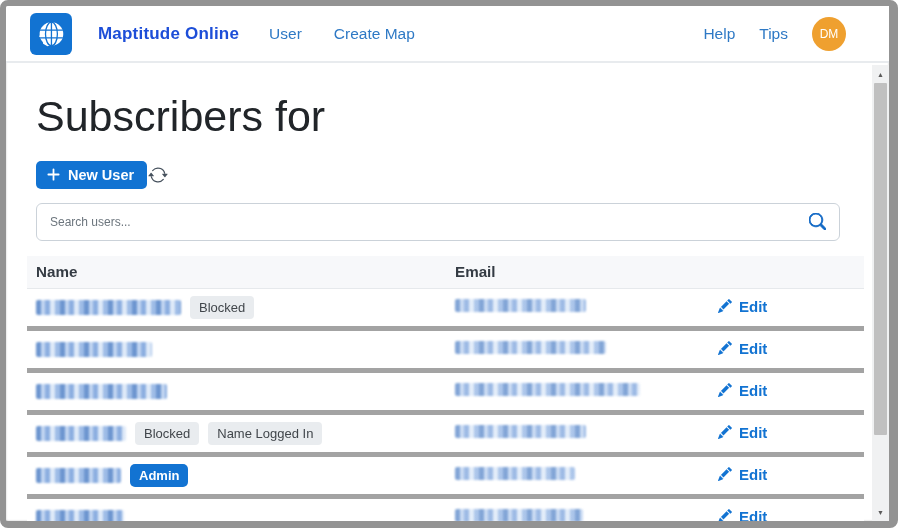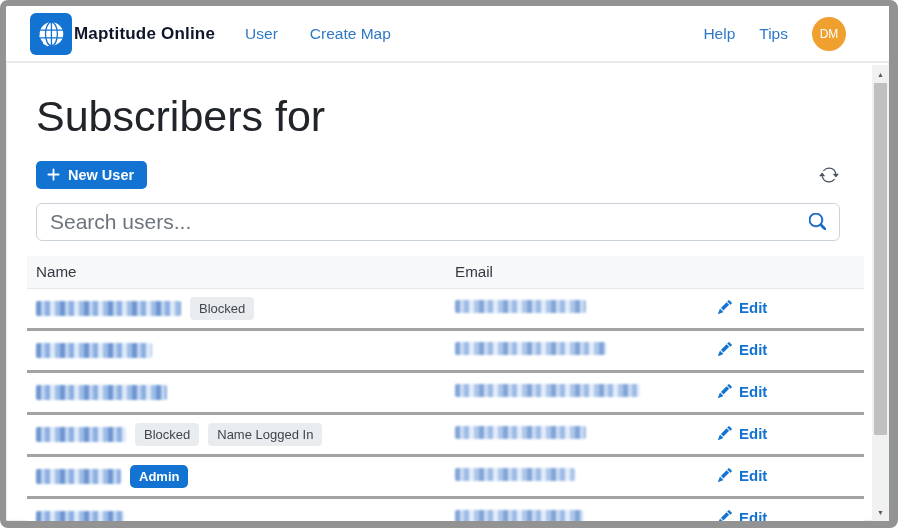--- a/index.html
+++ b/index.html
@@ -7,59 +7,59 @@
     font-family: "Liberation Sans", sans-serif; }
   .frame { position: absolute; inset: 0; background: #fff;
     border: 6px solid #939393; border-right-width: 9px; border-bottom-width: 7px;
     border-radius: 8px; overflow: hidden;
     box-shadow: inset 0 0 2px rgba(0,0,0,.25); }
 
   
   .navbar { display: flex; align-items: center; height: 57px;
     padding: 0 43px 0 24px; border-bottom: 2px solid #e8ebee; background: #fff; }
   .logo { width: 42px; height: 42px; flex: 0 0 auto; cursor: pointer; }
-  .brand { margin-left: 2px; font-size: 17px; font-weight: bold; color: #0f172a;
+  .brand { margin-left: 26px; font-size: 17px; font-weight: bold; color: #1d4ed8;
     letter-spacing: .2px; cursor: pointer; white-space: nowrap; }
   .nav-links { display: flex; gap: 32px; margin-left: 30px; }
   .nav-link { font-size: 15.5px; color: #2e79c5; text-decoration: none; cursor: pointer; white-space: nowrap; }
   .nav-right { margin-left: auto; display: flex; align-items: center; gap: 24px; }
   .avatar { width: 34px; height: 34px; border-radius: 50%; background: #efa02f;
     color: #fff; font-size: 12px; font-weight: normal; display: flex;
     align-items: center; justify-content: center; cursor: pointer; }
 
   
   .content { width: 866px; }
   h1 { margin: 26px 0 0 30px; font-size: 43px; font-weight: 400; color: #212529;
     line-height: 1.3; }
-  .toolbar { display: flex; justify-content: space-between; align-items: center;
+  .toolbar { display: flex; align-items: center;
     margin: 16px 32px 0 30px; }
   .btn-primary { display: inline-flex; align-items: center; gap: 7px;
     background: #1273d2; color: #fff; border: none; border-radius: 5px;
     height: 28px; padding: 0 13px 0 10px; font-size: 14.5px; font-weight: bold;
     font-family: inherit; cursor: pointer; }
   .refresh-btn { width: 22px; height: 22px; color: #47525e; cursor: pointer;
     display: flex; align-items: center; justify-content: center; }
 
   .search-wrap { position: relative; margin: 14px 32px 0 30px; }
   .search-wrap input { width: 804px; height: 38px; border: 1px solid #cbd2d9;
-    border-radius: 6px; padding: 0 52px 0 13px; font-size: 21px; color: #343a40;
+    border-radius: 6px; padding: 0 52px 0 13px; font-size: 12px; color: #343a40;
     font-family: inherit; outline: none; }
   .search-wrap input::placeholder { color: #6c757d; }
   .search-btn { position: absolute; right: 6px; top: 3px; width: 34px; height: 32px;
     border: none; background: transparent; color: #1168c5; cursor: pointer;
     display: flex; align-items: center; justify-content: center; }
 
   
   .table { margin: 15px 8px 0 21px; }
   .thead, .tr { display: grid; grid-template-columns: 428px 263px 1fr;
     align-items: center; }
   .thead { background: #f7f8fa; height: 33px; border-bottom: 1px solid #e6e9ec; }
-  .th { font-size: 15.2px; font-weight: 400; color: #343b43; cursor: pointer; }
+  .th { font-size: 15.2px; font-weight: 700; color: #343b43; cursor: pointer; }
   .th.name, .td.name { padding-left: 9px; }
-  .tr { height: 42px; border-bottom: 3px solid #a3a3a3; background: #fff; }
+  .tr { height: 42px; border-bottom: 5px solid #a3a3a3; background: #fff; }
   .td.name { display: flex; align-items: center; }
   .badges { display: inline-flex; gap: 9px; margin-left: 9px; }
   .badge { font-size: 13px; line-height: 1; padding: 5px 9px 5px; border-radius: 4px;
     white-space: nowrap; }
   .badge-default { background: #e9ecef; color: #41464b; }
   .badge-admin { background: #1273d2; color: #fff; font-weight: 600; border-radius: 5px; }
 
   .redacted { display: inline-block; height: 15px; border-radius: 2px;
     background-image:
       repeating-linear-gradient(90deg, rgba(101,144,205,.95) 0 5px, rgba(173,199,236,.75) 5px 9px,

